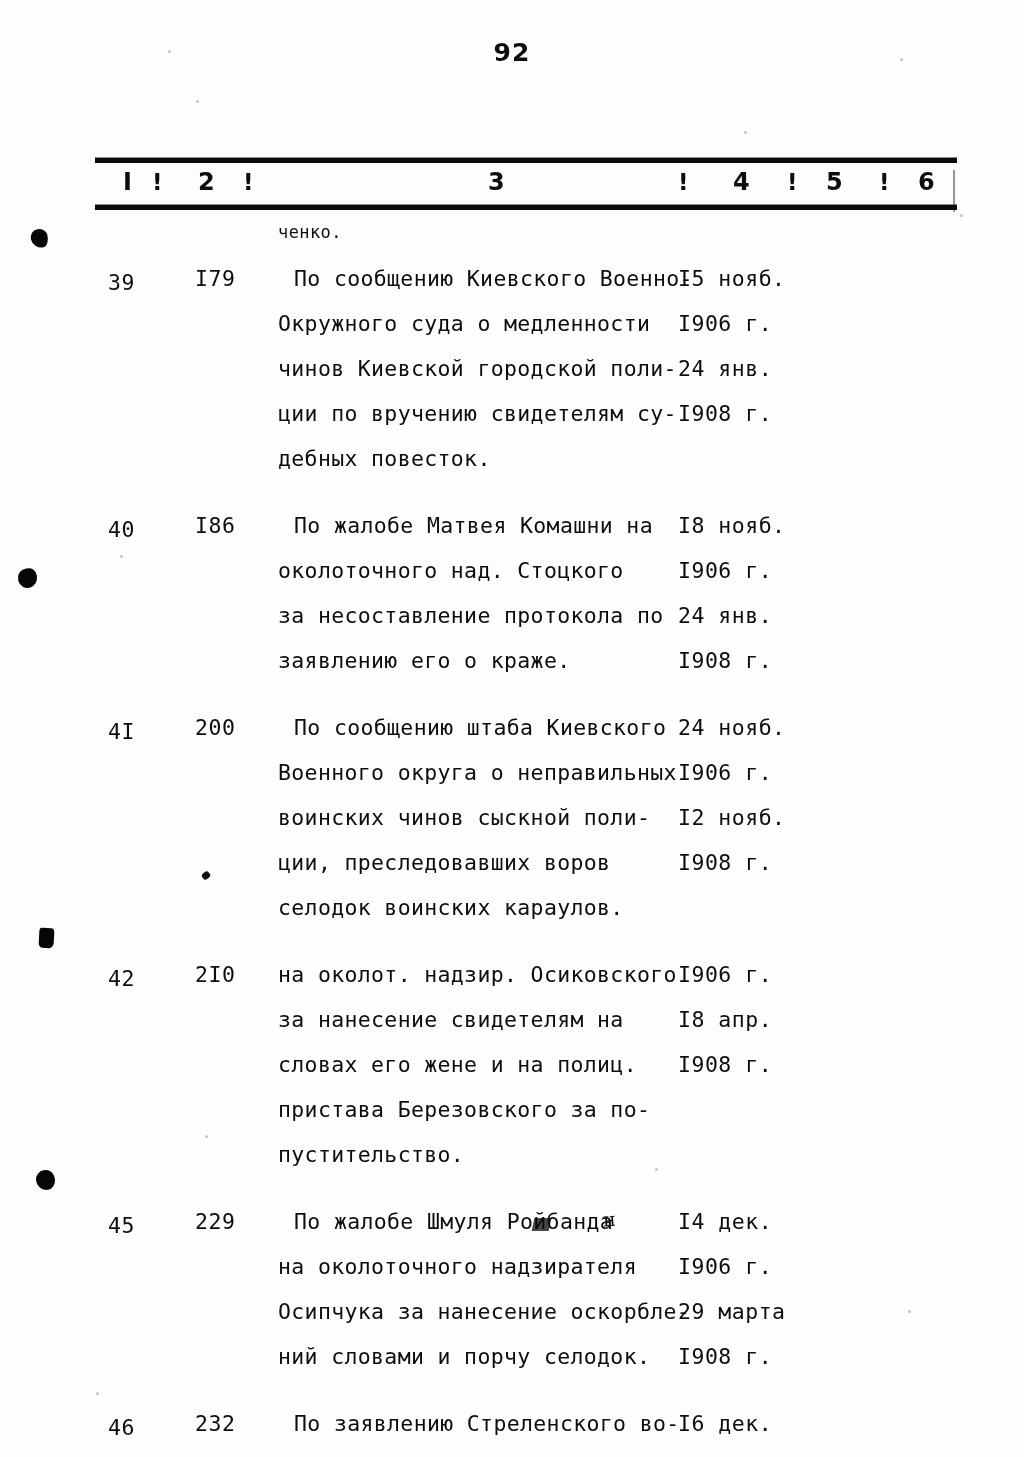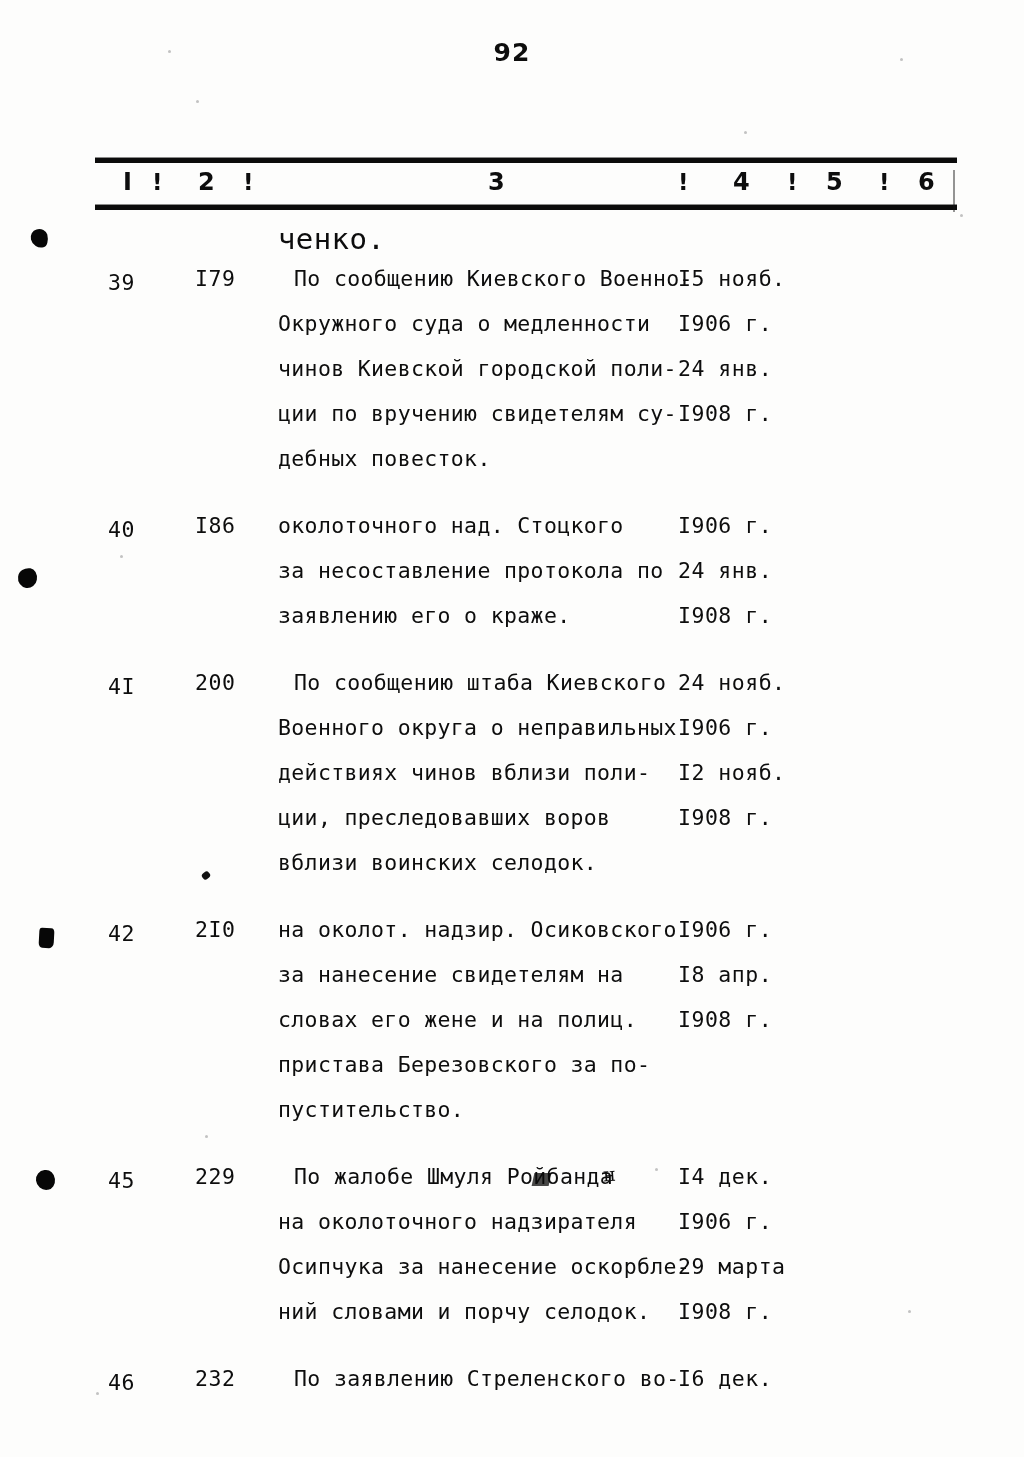--- a/index.html
+++ b/index.html
@@ -91,21 +91,21 @@
     width: 1024px;
   }
   .cont-line {
     position: relative;
     height: 44px;
   }
   .cont-line .text {
     position: absolute;
     left: 278px;
     top: 0;
-    font-size: 29px;
+    font-size: 17px;
     letter-spacing: 0.4px;
   }
 
   .row {
     position: relative;
     margin-bottom: 22px;
   }
   .row .num {
     position: absolute;
     left: 108px;
@@ -250,34 +250,35 @@
           <div class="line"><span class="body">Окружного суда о медленности</span><span class="date">I906 г.</span></div>
           <div class="line"><span class="body">чинов Киевской городской поли-</span><span class="date">24 янв.</span></div>
           <div class="line"><span class="body">ции по вручению свидетелям су-</span><span class="date">I908 г.</span></div>
           <div class="line"><span class="body">дебных повесток.</span></div>
         </div>
       </div>
       <div class="row">
         <span class="num">40</span>
         <span class="ref">I86</span>
         <div class="lines">
+          <div class="line"><span class="body indent">По жалобе Матвея Комашни на</span><span class="date">I8 нояб.</span></div>
           <div class="line"><span class="body">околоточного над. Стоцкого</span><span class="date">I906 г.</span></div>
           <div class="line"><span class="body">за несоставление протокола по</span><span class="date">24 янв.</span></div>
           <div class="line"><span class="body">заявлению его о краже.</span><span class="date">I908 г.</span></div>
         </div>
       </div>
       <div class="row">
         <span class="num">4I</span>
         <span class="ref">200</span>
         <div class="lines">
           <div class="line"><span class="body indent">По сообщению штаба Киевского</span><span class="date">24 нояб.</span></div>
           <div class="line"><span class="body">Военного округа о неправильных</span><span class="date">I906 г.</span></div>
-          <div class="line"><span class="body">действиях чинов вблизи поли-</span><span class="date">I2 нояб.</span></div>
+          <div class="line"><span class="body">воинских чинов сыскной поли-</span><span class="date">I2 нояб.</span></div>
           <div class="line"><span class="body">ции, преследовавших воров</span><span class="date">I908 г.</span></div>
-          <div class="line"><span class="body">вблизи воинских селодок.</span></div>
+          <div class="line"><span class="body">селодок воинских караулов.</span></div>
         </div>
       </div>
       <div class="row">
         <span class="num">42</span>
         <span class="ref">2I0</span>
         <div class="lines">
           <div class="line"><span class="body">на околот. надзир. Осиковского</span><span class="date">I906 г.</span></div>
           <div class="line"><span class="body">за нанесение свидетелям на</span><span class="date">I8 апр.</span></div>
           <div class="line"><span class="body">словах его жене и на полиц.</span><span class="date">I908 г.</span></div>
           <div class="line"><span class="body">пристава Березовского за по-</span></div>

